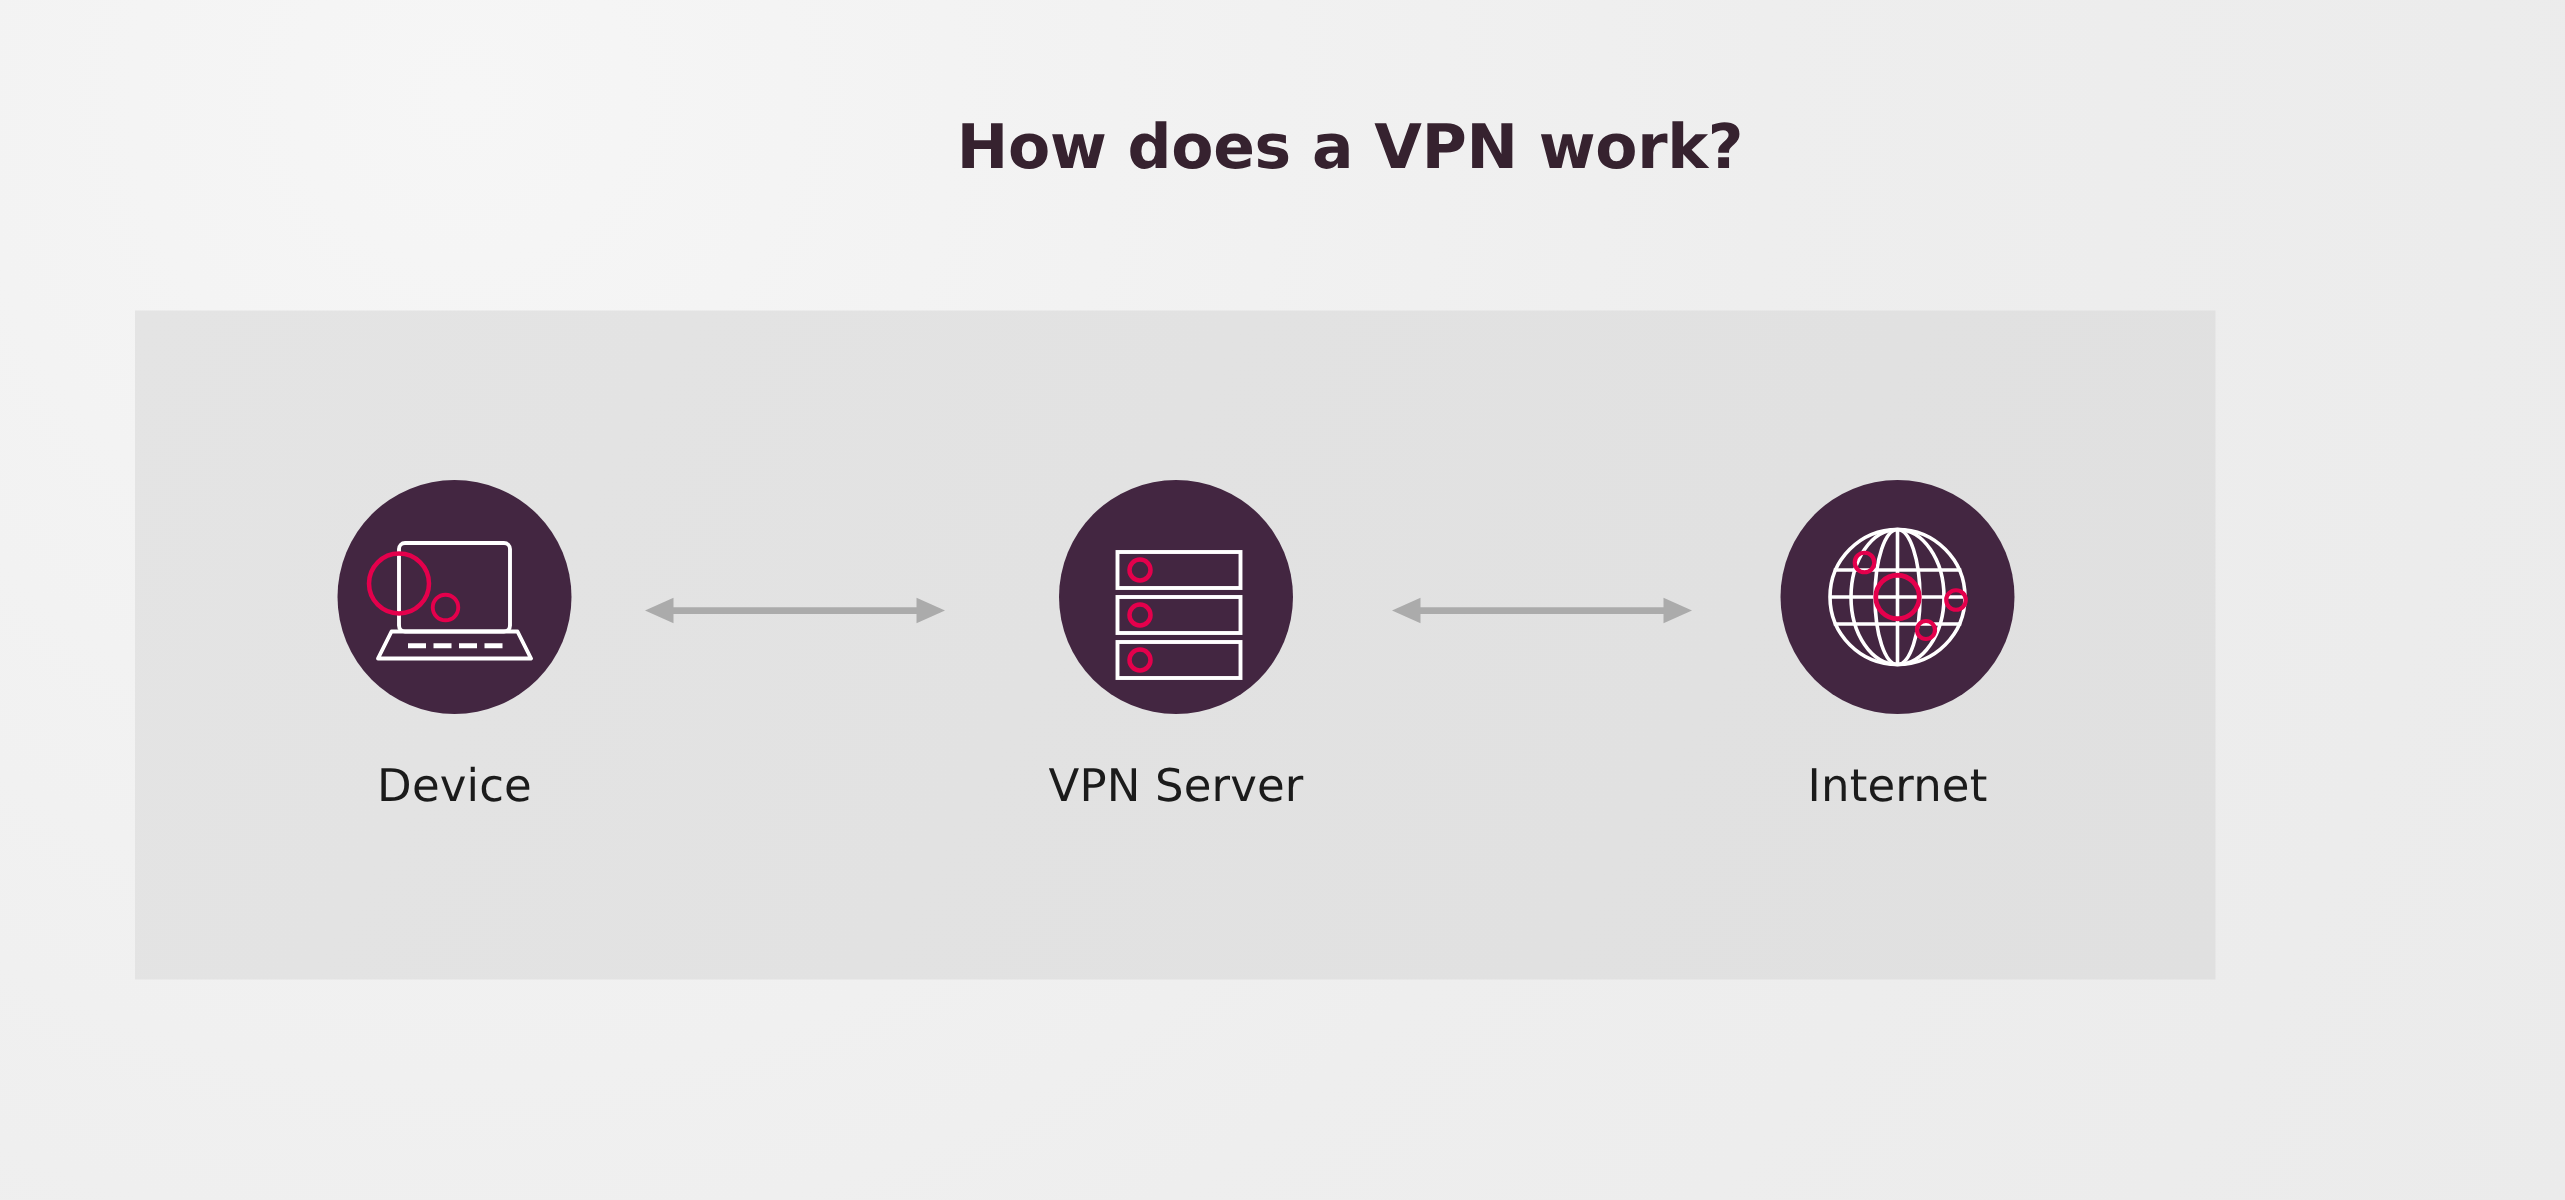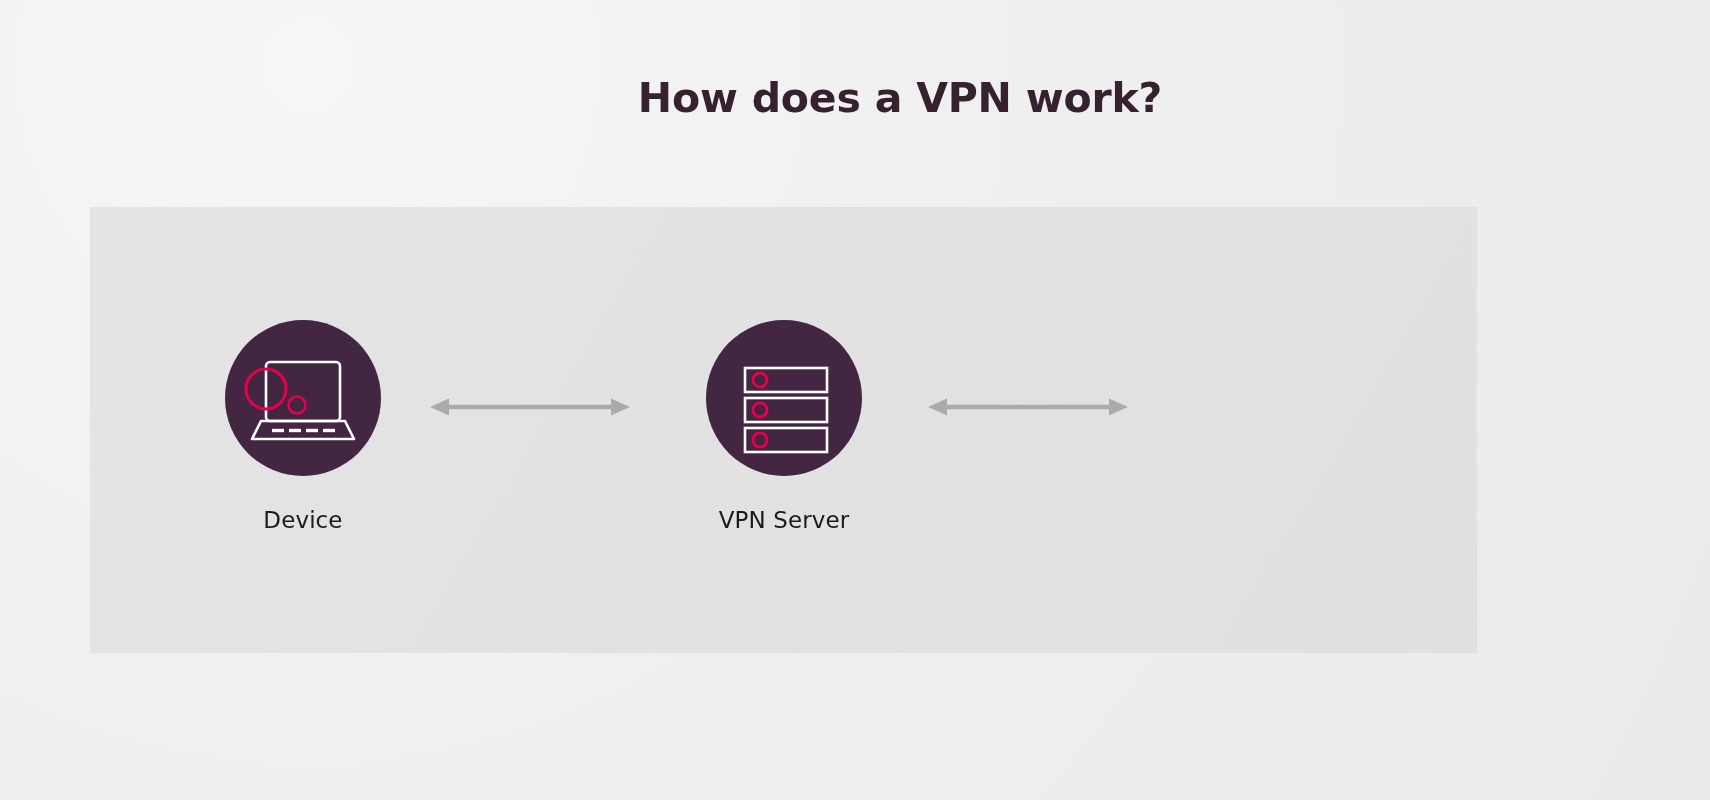--- a/index.html
+++ b/index.html
@@ -67,21 +67,21 @@
   .node-circle svg {
     position: absolute;
     left: 0;
     top: 0;
     width: 156px;
     height: 156px;
     display: block;
   }
   .node-label {
     margin-top: 31px;
-    font-size: 23px;
+    font-size: 30px;
     font-weight: 400;
     color: #1b1b1b;
     letter-spacing: 0.1px;
     white-space: nowrap;
   }
 
   #node-device   { left: 124px; }
   #node-server   { left: 605px; text-align: center; }
   #node-internet { left: 1086px; }
 
@@ -153,15 +153,39 @@
     </div>
 
     <div class="arrow" id="arrow-server-internet">
       <svg width="200" height="24" viewBox="0 0 200 24">
         <line x1="17" y1="12" x2="183" y2="12" stroke="#ababab" stroke-width="4.5"></line>
         <path d="M0 12 L19 3.5 L19 20.5 Z" fill="#ababab"></path>
         <path d="M200 12 L181 3.5 L181 20.5 Z" fill="#ababab"></path>
       </svg>
     </div>
 
+    <div class="node" id="node-internet">
+      <div class="node-circle">
+        <svg viewBox="0 0 156 156">
+          <g fill="none" stroke="#ffffff" stroke-width="2.4">
+
+            <circle cx="78" cy="78" r="45"></circle>
+
+            <line x1="35.5" y1="60" x2="120.5" y2="60"></line>
+            <line x1="33" y1="78" x2="123" y2="78"></line>
+            <line x1="35.5" y1="96" x2="120.5" y2="96"></line>
+
+            <ellipse cx="78" cy="78" rx="15" ry="45"></ellipse>
+            <ellipse cx="78" cy="78" rx="31" ry="45"></ellipse>
+            <line x1="78" y1="33" x2="78" y2="123"></line>
+          </g>
+
+          <circle cx="78" cy="78" r="14.5" fill="none" stroke="#e4004c" stroke-width="3.2"></circle>
+          <circle cx="56" cy="55" r="6.5" fill="none" stroke="#e4004c" stroke-width="2.8"></circle>
+          <circle cx="117" cy="80" r="6.5" fill="none" stroke="#e4004c" stroke-width="2.8"></circle>
+          <circle cx="97" cy="100" r="6" fill="none" stroke="#e4004c" stroke-width="2.8"></circle>
+        </svg>
+      </div>
+      <div class="node-label">Internet</div>
+    </div>
 
   </div>
 </div>
 
 </body></html>

